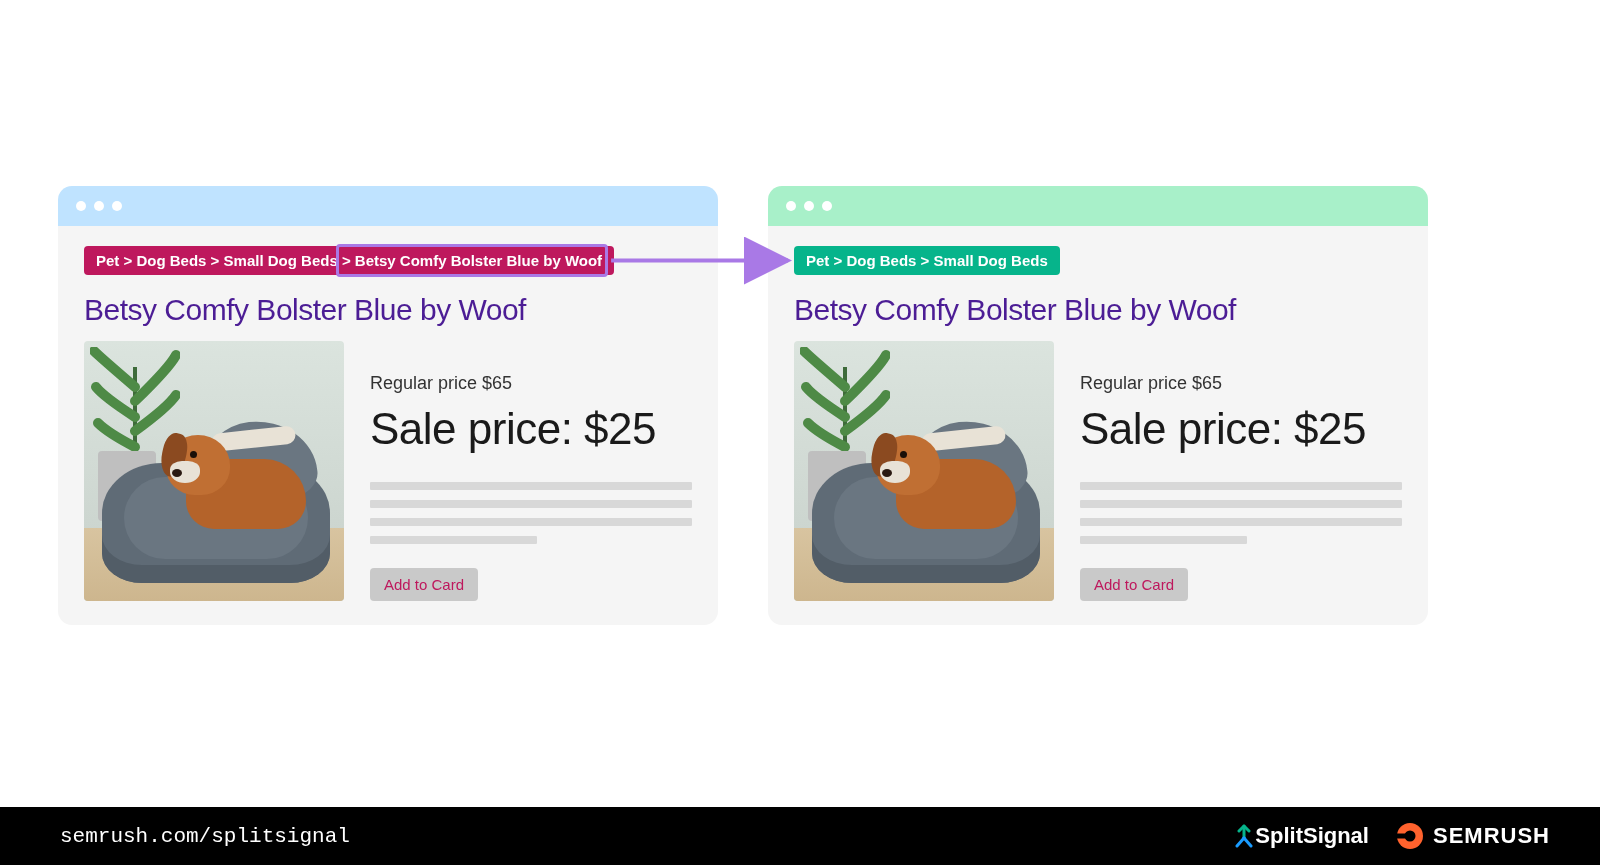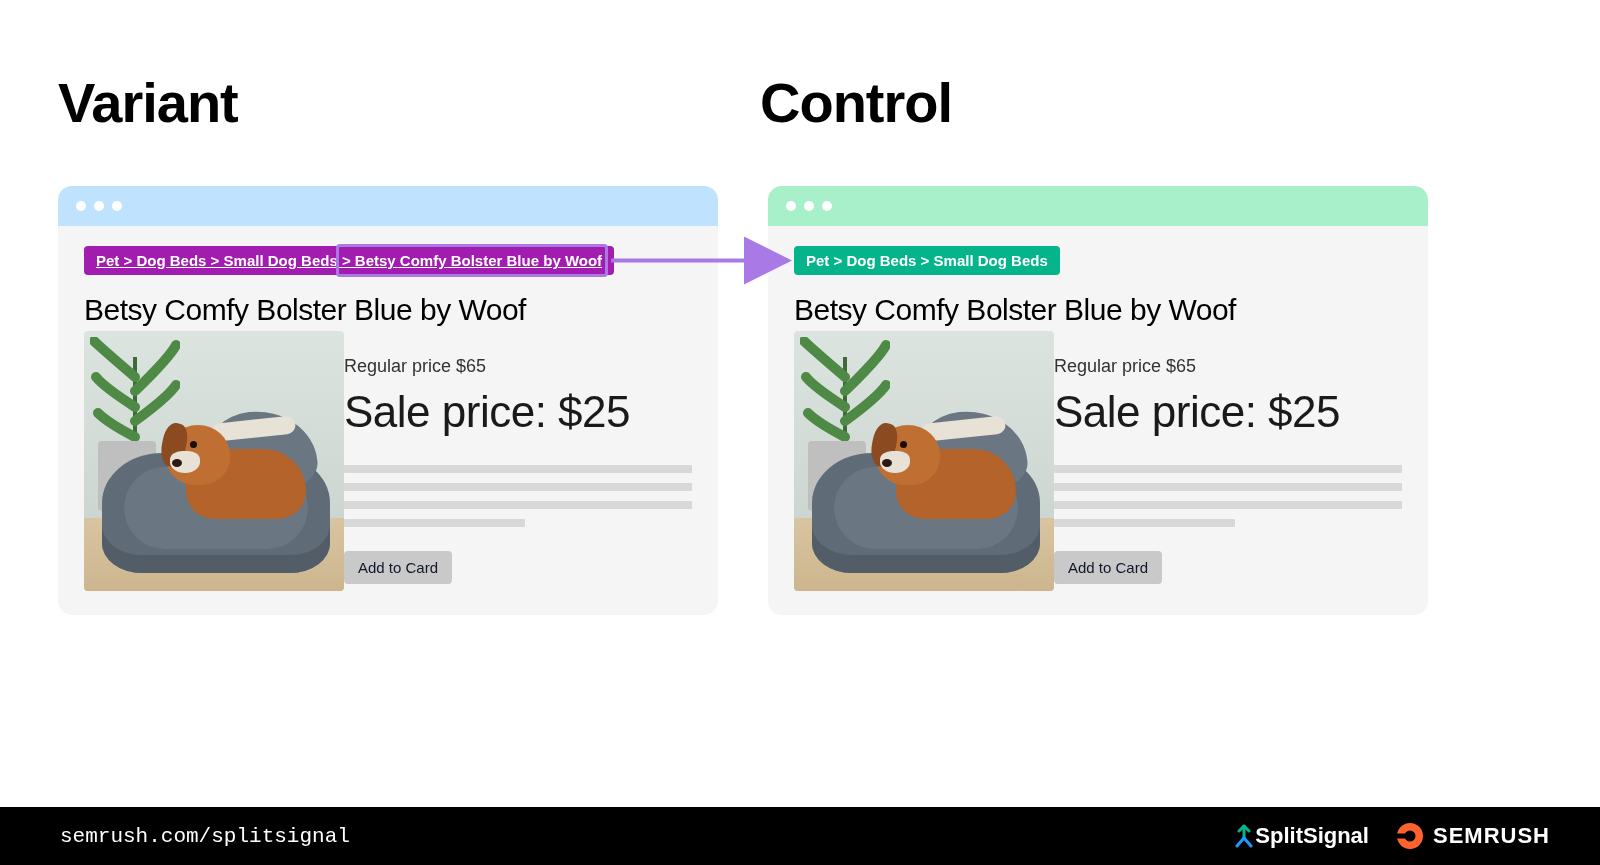--- a/index.html
+++ b/index.html
@@ -8,35 +8,35 @@
 
   .heading { position: absolute; font-size: 56px; font-weight: 700; letter-spacing: -1px; color: #000; }
 
   .browser { position: absolute; width: 660px; border-radius: 14px; overflow: visible; }
   .browser .bar { height: 40px; border-radius: 14px 14px 0 0; display: flex; align-items: center; padding-left: 18px; gap: 8px; }
   .browser .bar .dot { width: 10px; height: 10px; border-radius: 50%; background: #fff; }
   .browser .body { background: #f5f5f5; padding: 20px 26px 24px 26px; border-radius: 0 0 14px 14px; }
 
   .bc-wrap { position: relative; display: inline-flex; align-items: center; }
   .breadcrumb { display: inline-block; color: #fff; font-size: 15px; font-weight: 600; padding: 6px 12px; border-radius: 4px; white-space: nowrap; }
-  .bc-blue { background: #a21caf; text-decoration: underline; }
+  .bc-blue { background: #be185d; }
   .bc-green { background: #06b48b; }
 
   .highlight-box { position: absolute; border: 3px solid #a979e6; border-radius: 4px; pointer-events: none; }
 
-  .product-title { font-size: 30px; font-weight: 500; color: #000000; margin-top: 18px; margin-bottom: 4px; letter-spacing: -0.5px; }
-
-  .product-row { display: flex; align-items: center; }
+  .product-title { font-size: 30px; font-weight: 500; color: #4c1d95; margin-top: 18px; margin-bottom: 14px; letter-spacing: -0.5px; }
+
+  .product-row { display: flex; gap: 26px; align-items: flex-end; }
   .product-img { width: 260px; height: 260px; border-radius: 4px; flex-shrink: 0; position: relative; overflow: hidden; }
 
   .info-col { flex: 1; padding-top: 18px; }
   .reg-price { font-size: 18px; color: #333; margin-bottom: 10px; }
   .sale-price { font-size: 44px; font-weight: 500; color: #1a1a1a; margin-bottom: 28px; letter-spacing: -0.5px; }
   .desc-lines .line { height: 8px; background: #d8d8d8; margin-bottom: 10px; border-radius: 1px; }
-  .btn { display: inline-block; background: #c9c9c9; color: #0f172a; font-size: 15px; padding: 8px 14px; border-radius: 4px; border: none; cursor: pointer; margin-top: 14px; }
+  .btn { display: inline-block; background: #c9c9c9; color: #be185d; font-size: 15px; padding: 8px 14px; border-radius: 4px; border: none; cursor: pointer; margin-top: 14px; }
 
   .arrow-svg { position: absolute; pointer-events: none; }
 
   .footer { position: absolute; left: 0; right: 0; bottom: 0; height: 58px; background: #000; color: #fff; display: flex; align-items: center; justify-content: space-between; padding: 0 50px 0 60px; }
   .footer .url { font-size: 21px; font-weight: 400; font-family: Liberation Mono, monospace; }
   .footer .brands { display: flex; align-items: center; gap: 26px; }
   .brand-ss { display: flex; align-items: center; font-size: 22px; font-weight: 700; }
   .brand-sr { display: flex; align-items: center; gap: 8px; font-size: 22px; font-weight: 800; letter-spacing: 1px; }
 
   
@@ -54,22 +54,20 @@
   .pimg-dog .nose{ position:absolute; left:6px; top:48px; width:10px; height:8px; background:#2a1a12; border-radius:50%; }
   .pimg-dog .eye{ position:absolute; left:24px; top:30px; width:7px; height:7px; background:#1a0f08; border-radius:50%; }
   .pimg-dog .blanket{ position:absolute; left:40px; top:0; width:110px; height:80px; background:#6a7681; border-radius:60px 80px 40px 40px / 50px 70px 30px 30px; transform:rotate(-6deg); }
   .pimg-dog .blanket::after{ content:""; position:absolute; left:8px; top:8px; right:18px; height:18px; background:#e8e2d6; border-radius:40px; }
 </style>
 </head>
 <body>
 
 <div class="canvas">
 
-  <div class="heading" style="left:58px; top:70px;">Variant</div>
-  <div class="heading" style="left:760px; top:70px;">Control</div>
 
   <div class="browser" style="left:58px; top:186px;">
     <div class="bar" style="background:#bfe3ff;">
       <span class="dot"></span>
       <span class="dot"></span>
       <span class="dot"></span>
     </div>
     <div class="body">
       <div class="bc-wrap">
         <span class="breadcrumb bc-blue">

